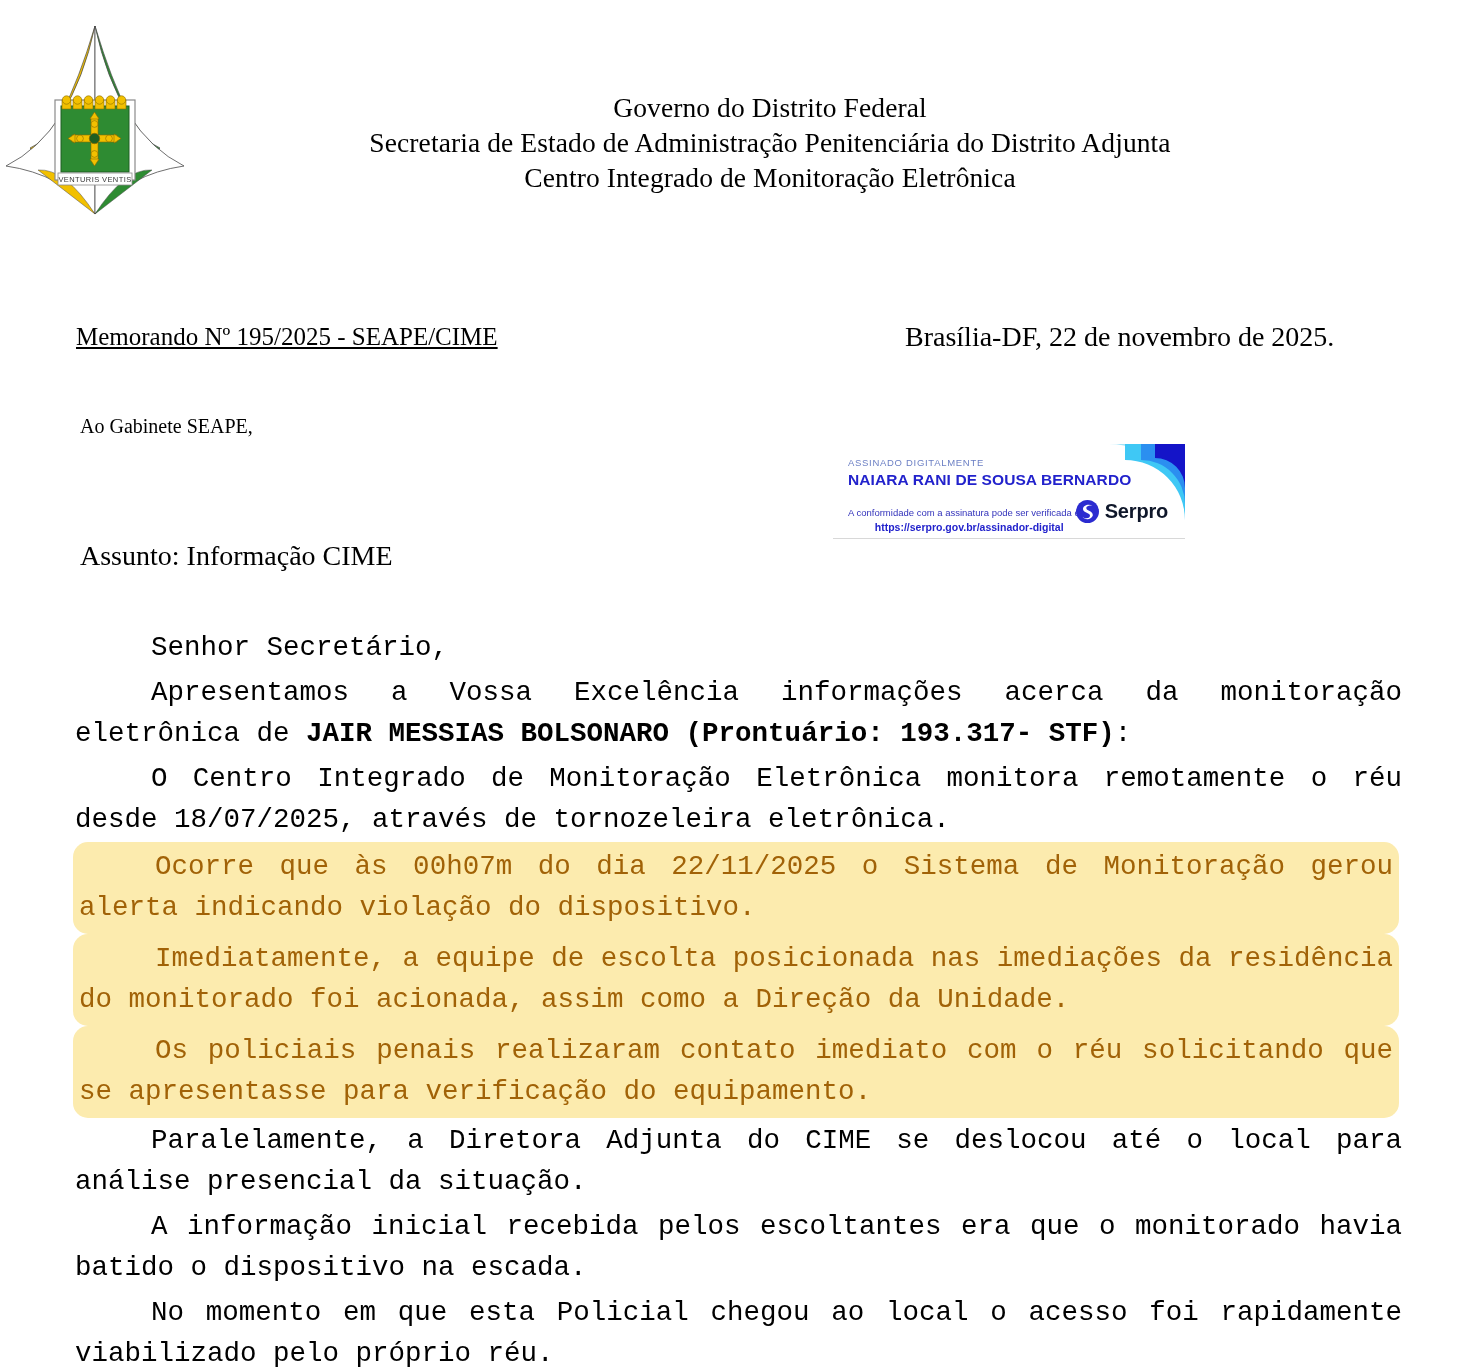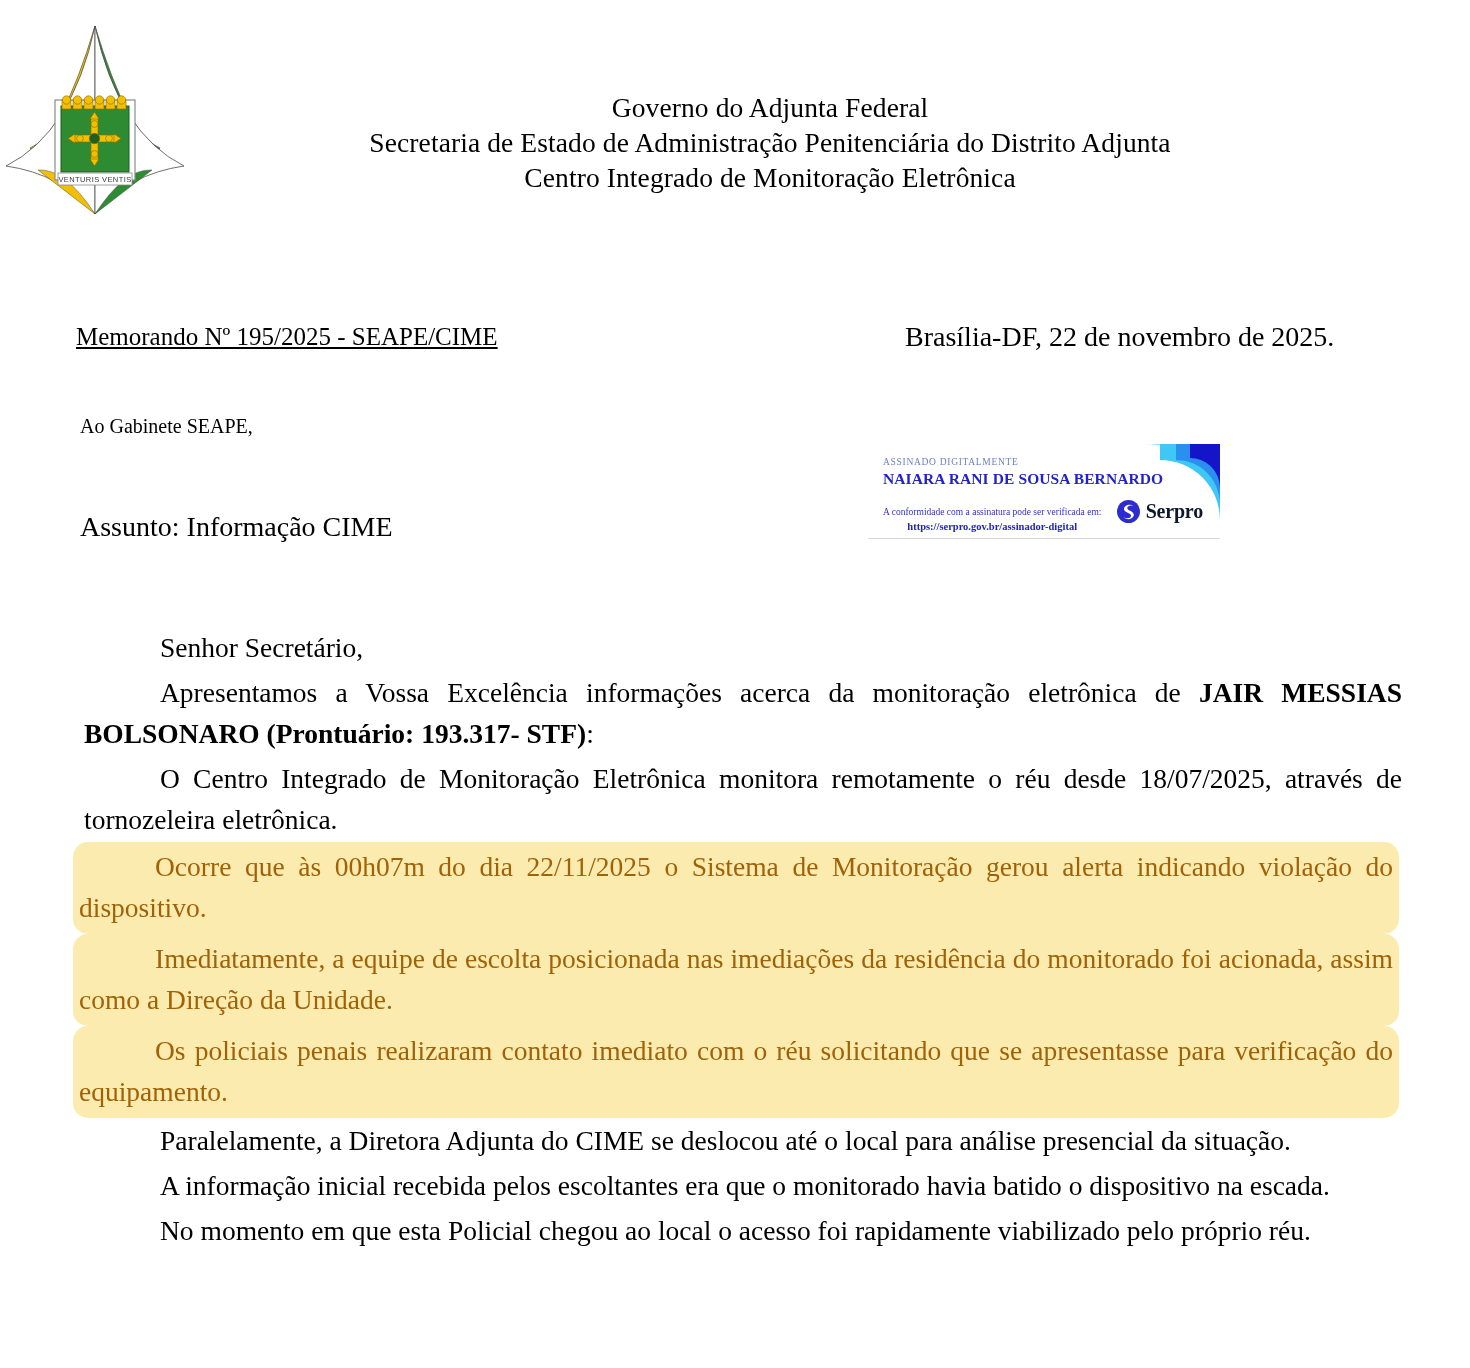--- a/index.html
+++ b/index.html
@@ -75,36 +75,36 @@
   .addressee {
     position: absolute;
     left: 80px;
     top: 406px;
     font-size: 20px;
     line-height: 40px;
   }
   .subject {
     position: absolute;
     left: 80px;
-    top: 507px;
+    top: 536px;
     font-size: 28px;
     line-height: 40px;
   }
 
   
   .sig-stamp {
     position: absolute;
-    left: 868px;
+    left: 833px;
     top: 444px;
     width: 352px;
     height: 94px;
     background: #ffffff;
     border-bottom: 1px solid #d8d8d8;
     overflow: hidden;
-    font-family: Liberation Serif, serif;
+    font-family: Liberation Sans, sans-serif;
   }
   .sig-arcs {
     position: absolute;
     right: 0;
     top: 0;
     width: 120px;
     height: 76px;
     overflow: hidden;
     pointer-events: none;
   }
@@ -161,22 +161,23 @@
     position: absolute;
     left: 72px;
     top: 625px;
     width: 1330px;
   }
   .para {
     font-size: 27.5px;
     line-height: 41px;
     text-align: justify;
     text-indent: 76px;
-    margin: 0 0 0 12px;
+    margin: 0 0 0 3px;
     padding: 2px 0 2px 0;
+    font-family: Liberation Mono, monospace;
   }
   .para.greeting {
     text-align: left;
   }
   .para b { font-weight: 700; }
 
   .para.hl {
     background: #FCEBAE;
     border-radius: 15px;
     padding: 4px 6px 6px 6px;
@@ -236,21 +237,21 @@
         <circle cx="109" cy="120.5" r="3.4"></circle>
       </g>
       <circle cx="94.5" cy="120.5" r="5.2" fill="#1f5f22" stroke="#8a6b00" stroke-width="0.8"></circle>
 
       <rect x="58" y="155" width="74" height="12" fill="#ffffff" stroke="#8a8a8a" stroke-width="0.8"></rect>
       <text x="95" y="164" font-family="Liberation Sans, sans-serif" font-size="7.5" text-anchor="middle" fill="#3a3a3a" letter-spacing="0.4">VENTURIS VENTIS</text>
     </svg>
   </div>
 
   <div class="header-titles">
-    <div>Governo do Adjunta Federal</div>
+    <div>Governo do Distrito Federal</div>
     <div>Secretaria de Estado de Administração Penitenciária do Distrito Adjunta</div>
     <div>Centro Integrado de Monitoração Eletrônica</div>
   </div>
 </div>
 
 <div class="memo-row">
   <div class="memo-no">Memorando Nº 195/2025 - SEAPE/CIME</div>
   <div class="memo-date">Brasília-DF, 22 de novembro de 2025.</div>
 </div>
 

